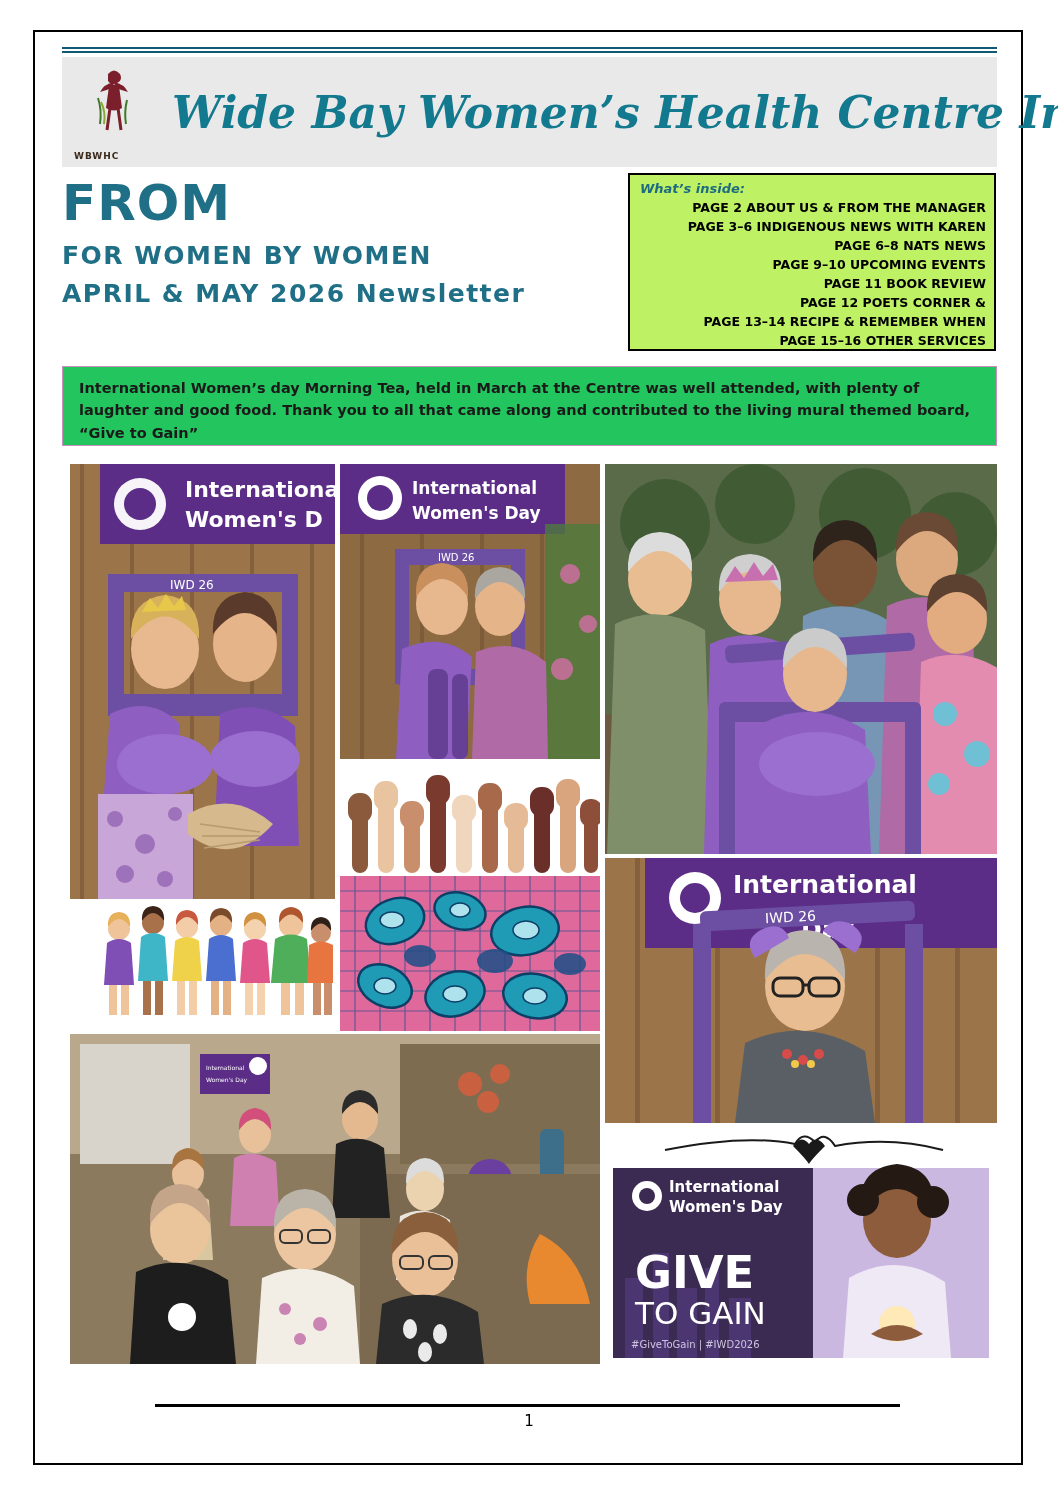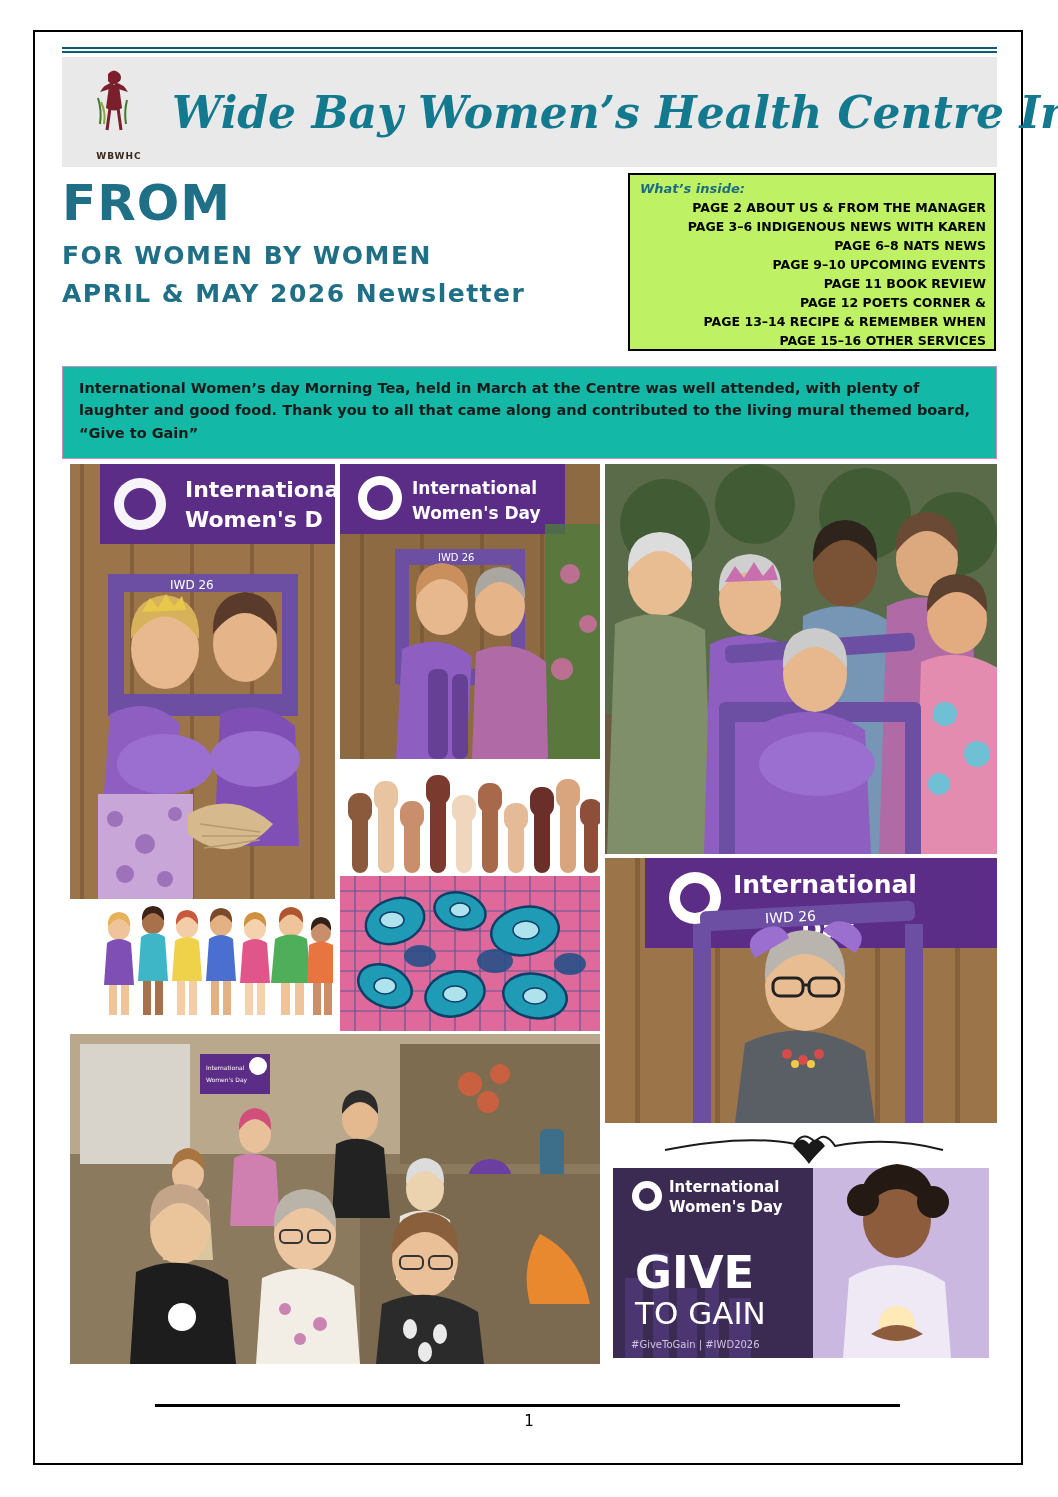--- a/index.html
+++ b/index.html
@@ -58,21 +58,20 @@
   }
   .logo-fig {
     position: absolute;
     left: 34px; top: 10px;
     width: 36px; height: 70px;
   }
   .logo-caption {
     position: absolute;
     left: 12px; bottom: 5px;
     width: 90px;
-    text-align: center;
     font-family: "DejaVu Sans", sans-serif;
     font-size: 9px;
     font-weight: bold;
     letter-spacing: 1px;
     color: #3b2a1c;
   }
   .masthead-title {
     flex: 1;
     text-align: center;
     font-family: "DejaVu Serif", serif;
@@ -133,22 +132,22 @@
     color: #000000;
     line-height: 1.52;
     white-space: nowrap;
     text-align: right;
   }
   
   .intro-banner {
     position: absolute;
     left: 62px; top: 366px;
     width: 935px;
-    height: 93px;
-    background: #14b8a6;
+    height: 80px;
+    background: #22c55e;
     border: 1px solid #c98ec0;
     box-sizing: border-box;
     padding: 10px 16px;
   }
   .intro-text {
     font-family: "DejaVu Sans", sans-serif;
     font-weight: bold;
     font-size: 14.5px;
     color: #1a1a1a;
     line-height: 1.55;

